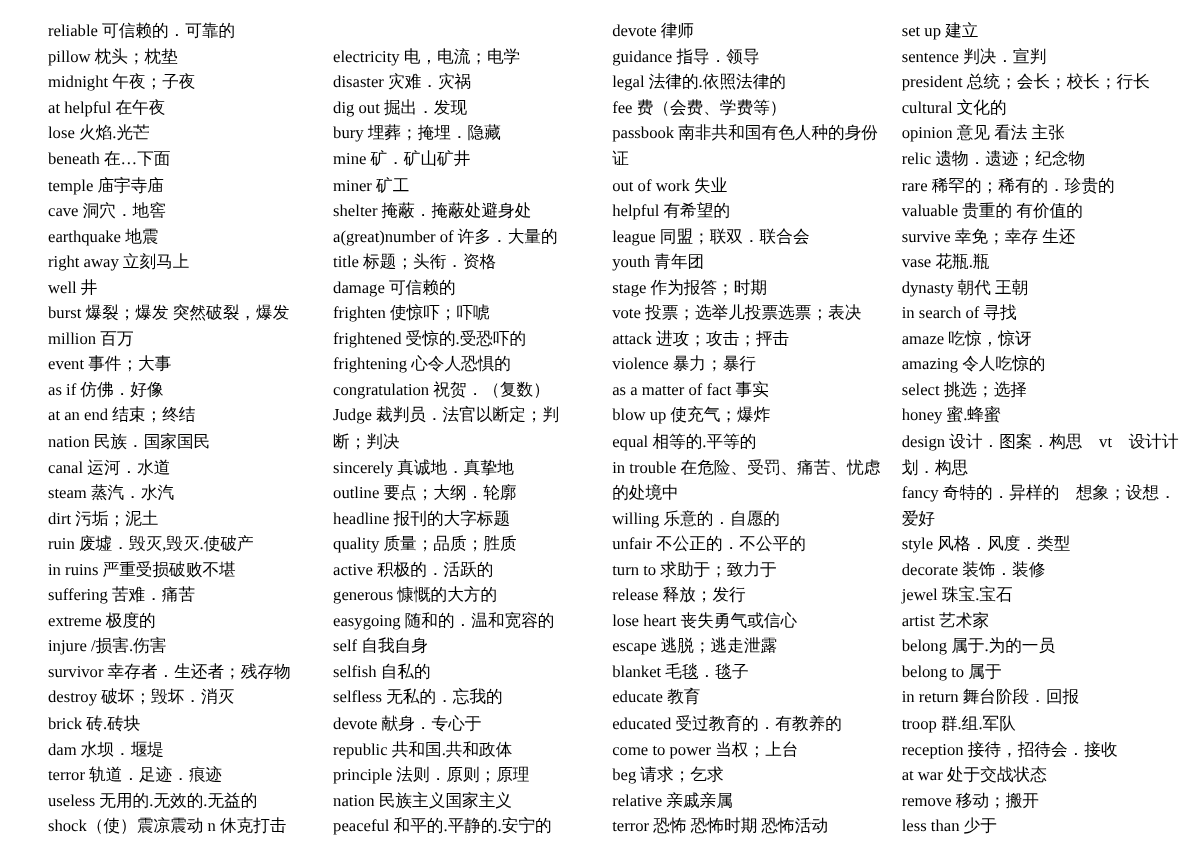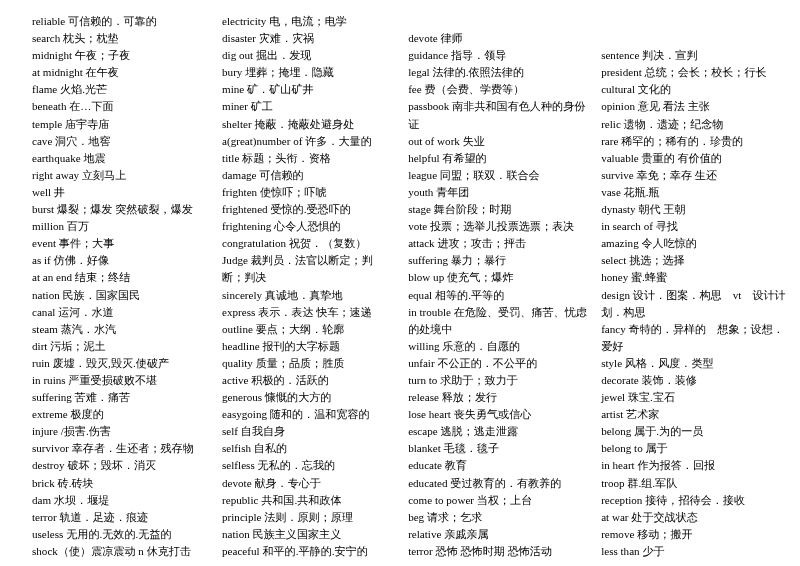--- a/index.html
+++ b/index.html
@@ -44,24 +44,24 @@
     white-space: normal;
     overflow-wrap: break-word;
   }
 </style>
 </head>
 <body>
 
 <div class="page">
   <div class="column col-1">
       <p class="entry">reliable 可信赖的．可靠的</p>
-      <p class="entry">search 枕头；枕垫</p>
+      <p class="entry">pillow 枕头；枕垫</p>
       <p class="entry">midnight 午夜；子夜</p>
-      <p class="entry">at midnight 在午夜</p>
-      <p class="entry">flame 火焰.光芒</p>
+      <p class="entry">at helpful 在午夜</p>
+      <p class="entry">lose 火焰.光芒</p>
       <p class="entry">beneath 在…下面</p>
       <p class="entry">temple 庙宇寺庙</p>
       <p class="entry">cave 洞穴．地窖</p>
       <p class="entry">earthquake 地震</p>
       <p class="entry">right away 立刻马上</p>
       <p class="entry">well 井</p>
       <p class="entry">burst 爆裂；爆发 突然破裂，爆发</p>
       <p class="entry">million 百万</p>
       <p class="entry">event 事件；大事</p>
       <p class="entry">as if 仿佛．好像</p>
@@ -93,21 +93,20 @@
       <p class="entry">shelter 掩蔽．掩蔽处避身处</p>
       <p class="entry">a(great)number of 许多．大量的</p>
       <p class="entry">title 标题；头衔．资格</p>
       <p class="entry">damage 可信赖的</p>
       <p class="entry">frighten 使惊吓；吓唬</p>
       <p class="entry">frightened 受惊的.受恐吓的</p>
       <p class="entry">frightening 心令人恐惧的</p>
       <p class="entry">congratulation 祝贺．（复数）</p>
       <p class="entry">Judge 裁判员．法官以断定；判断；判决</p>
       <p class="entry">sincerely 真诚地．真挚地</p>
-      <p class="entry">express 表示．表达 快车；速递</p>
       <p class="entry">outline 要点；大纲．轮廓</p>
       <p class="entry">headline 报刊的大字标题</p>
       <p class="entry">quality 质量；品质；胜质</p>
       <p class="entry">active 积极的．活跃的</p>
       <p class="entry">generous 慷慨的大方的</p>
       <p class="entry">easygoing 随和的．温和宽容的</p>
       <p class="entry">self 自我自身</p>
       <p class="entry">selfish 自私的</p>
       <p class="entry">selfless 无私的．忘我的</p>
       <p class="entry">devote 献身．专心于</p>
@@ -119,64 +118,67 @@
   <div class="column col-3">
       <p class="entry">devote 律师</p>
       <p class="entry">guidance 指导．领导</p>
       <p class="entry">legal 法律的.依照法律的</p>
       <p class="entry">fee 费（会费、学费等）</p>
       <p class="entry">passbook 南非共和国有色人种的身份证</p>
       <p class="entry">out of work 失业</p>
       <p class="entry">helpful 有希望的</p>
       <p class="entry">league 同盟；联双．联合会</p>
       <p class="entry">youth 青年团</p>
-      <p class="entry">stage 舞台阶段；时期</p>
+      <p class="entry">stage 作为报答；时期</p>
       <p class="entry">vote 投票；选举儿投票选票；表决</p>
       <p class="entry">attack 进攻；攻击；抨击</p>
-      <p class="entry">suffering 暴力；暴行</p>
+      <p class="entry">violence 暴力；暴行</p>
+      <p class="entry">as a matter of fact 事实</p>
       <p class="entry">blow up 使充气；爆炸</p>
       <p class="entry">equal 相等的.平等的</p>
       <p class="entry">in trouble 在危险、受罚、痛苦、忧虑的处境中</p>
       <p class="entry">willing 乐意的．自愿的</p>
       <p class="entry">unfair 不公正的．不公平的</p>
       <p class="entry">turn to 求助于；致力于</p>
       <p class="entry">release 释放；发行</p>
       <p class="entry">lose heart 丧失勇气或信心</p>
       <p class="entry">escape 逃脱；逃走泄露</p>
       <p class="entry">blanket 毛毯．毯子</p>
       <p class="entry">educate 教育</p>
       <p class="entry">educated 受过教育的．有教养的</p>
       <p class="entry">come to power 当权；上台</p>
       <p class="entry">beg 请求；乞求</p>
       <p class="entry">relative 亲戚亲属</p>
       <p class="entry">terror 恐怖 恐怖时期 恐怖活动</p>
     </div>
   <div class="column col-4">
+      <p class="entry">set up 建立</p>
       <p class="entry">sentence 判决．宣判</p>
       <p class="entry">president 总统；会长；校长；行长</p>
       <p class="entry">cultural 文化的</p>
       <p class="entry">opinion 意见 看法 主张</p>
       <p class="entry">relic 遗物．遗迹；纪念物</p>
       <p class="entry">rare 稀罕的；稀有的．珍贵的</p>
       <p class="entry">valuable 贵重的 有价值的</p>
       <p class="entry">survive 幸免；幸存 生还</p>
       <p class="entry">vase 花瓶.瓶</p>
       <p class="entry">dynasty 朝代 王朝</p>
       <p class="entry">in search of 寻找</p>
+      <p class="entry">amaze 吃惊，惊讶</p>
       <p class="entry">amazing 令人吃惊的</p>
       <p class="entry">select 挑选；选择</p>
       <p class="entry">honey 蜜.蜂蜜</p>
       <p class="entry">design 设计．图案．构思　vt　设计计划．构思</p>
       <p class="entry">fancy 奇特的．异样的　想象；设想．爱好</p>
       <p class="entry">style 风格．风度．类型</p>
       <p class="entry">decorate 装饰．装修</p>
       <p class="entry">jewel 珠宝.宝石</p>
       <p class="entry">artist 艺术家</p>
       <p class="entry">belong 属于.为的一员</p>
       <p class="entry">belong to 属于</p>
-      <p class="entry">in heart 作为报答．回报</p>
+      <p class="entry">in return 舞台阶段．回报</p>
       <p class="entry">troop 群.组.军队</p>
       <p class="entry">reception 接待，招待会．接收</p>
       <p class="entry">at war 处于交战状态</p>
       <p class="entry">remove 移动；搬开</p>
       <p class="entry">less than 少于</p>
     </div>
 </div>
 
 </body></html>

